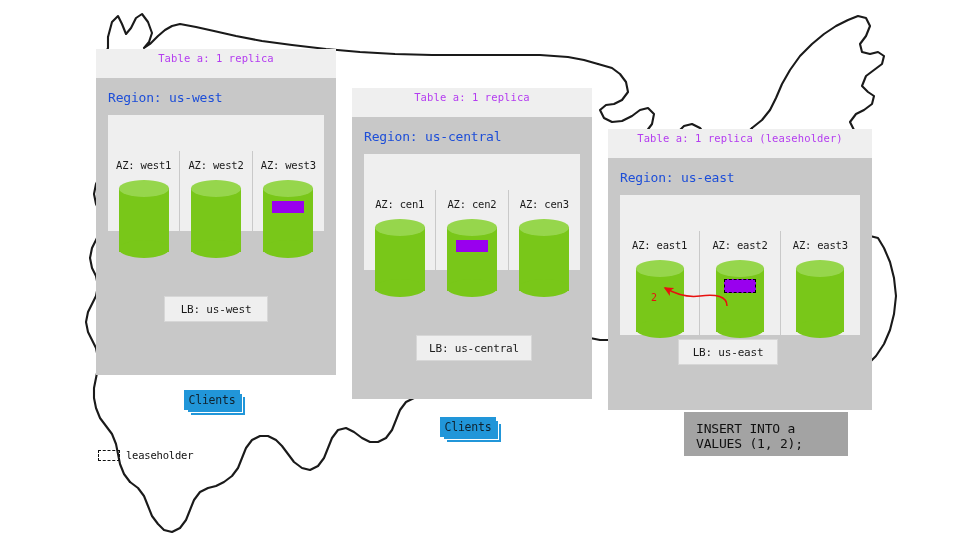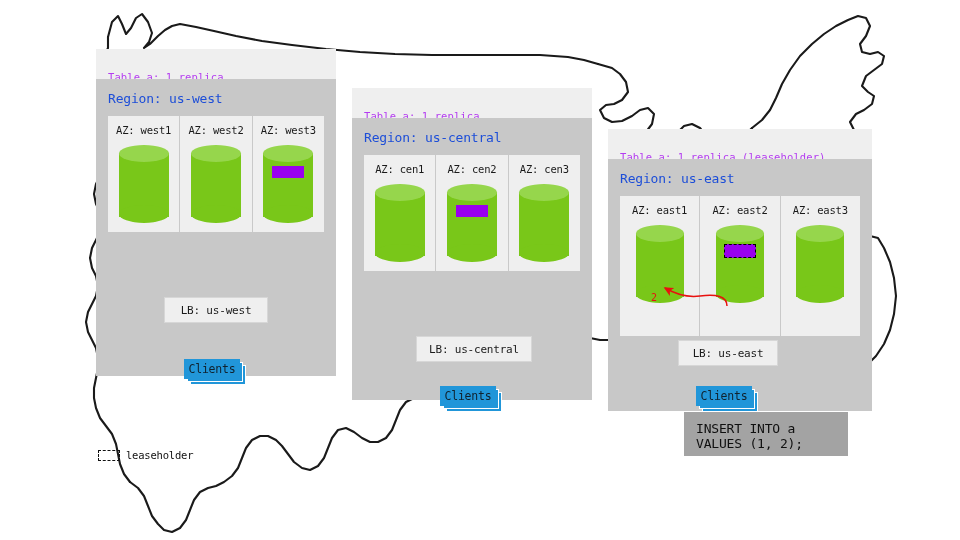--- a/index.html
+++ b/index.html
@@ -26,22 +26,23 @@
     pointer-events: none;
   }
 
   
   .region-panel {
     position: absolute;
     box-sizing: border-box;
   }
   .panel-header {
     background: #efefef;
-    padding: 22px 12px 8px 12px;
-    box-sizing: border-box;
+    padding: 3px 12px 8px 12px;
+    box-sizing: border-box;
+    text-align: center;
   }
   .panel-header-text {
     color: #b43cf0;
     font-size: 10.5px;
     letter-spacing: 0.1px;
     white-space: nowrap;
   }
   .panel-body {
     background: #c8c8c8;
     box-sizing: border-box;
@@ -61,20 +62,21 @@
     box-sizing: border-box;
   }
   .az-cell {
     flex: 1;
     box-sizing: border-box;
     border-right: 1px solid #c9c9c9;
     padding: 8px 0 12px 0;
     display: flex;
     flex-direction: column;
     align-items: center;
+    margin-top: 36px;
   }
   .az-cell:last-child { border-right: none; }
   .az-label {
     font-size: 10.5px;
     color: #1a1a1a;
     margin-bottom: 9px;
     white-space: nowrap;
     letter-spacing: -0.2px;
   }
 
@@ -120,20 +122,21 @@
     justify-content: center;
     font-size: 11px;
     color: #1a1a1a;
     letter-spacing: -0.2px;
     white-space: nowrap;
   }
 
   
   .clients {
     position: absolute;
+    margin-top: 32px;
   }
   .clients-sheet {
     position: absolute;
     background: #2196d9;
     border: 1px solid #ffffff;
     box-sizing: border-box;
   }
   .clients-front {
     position: absolute;
     left: 0; top: 0;

